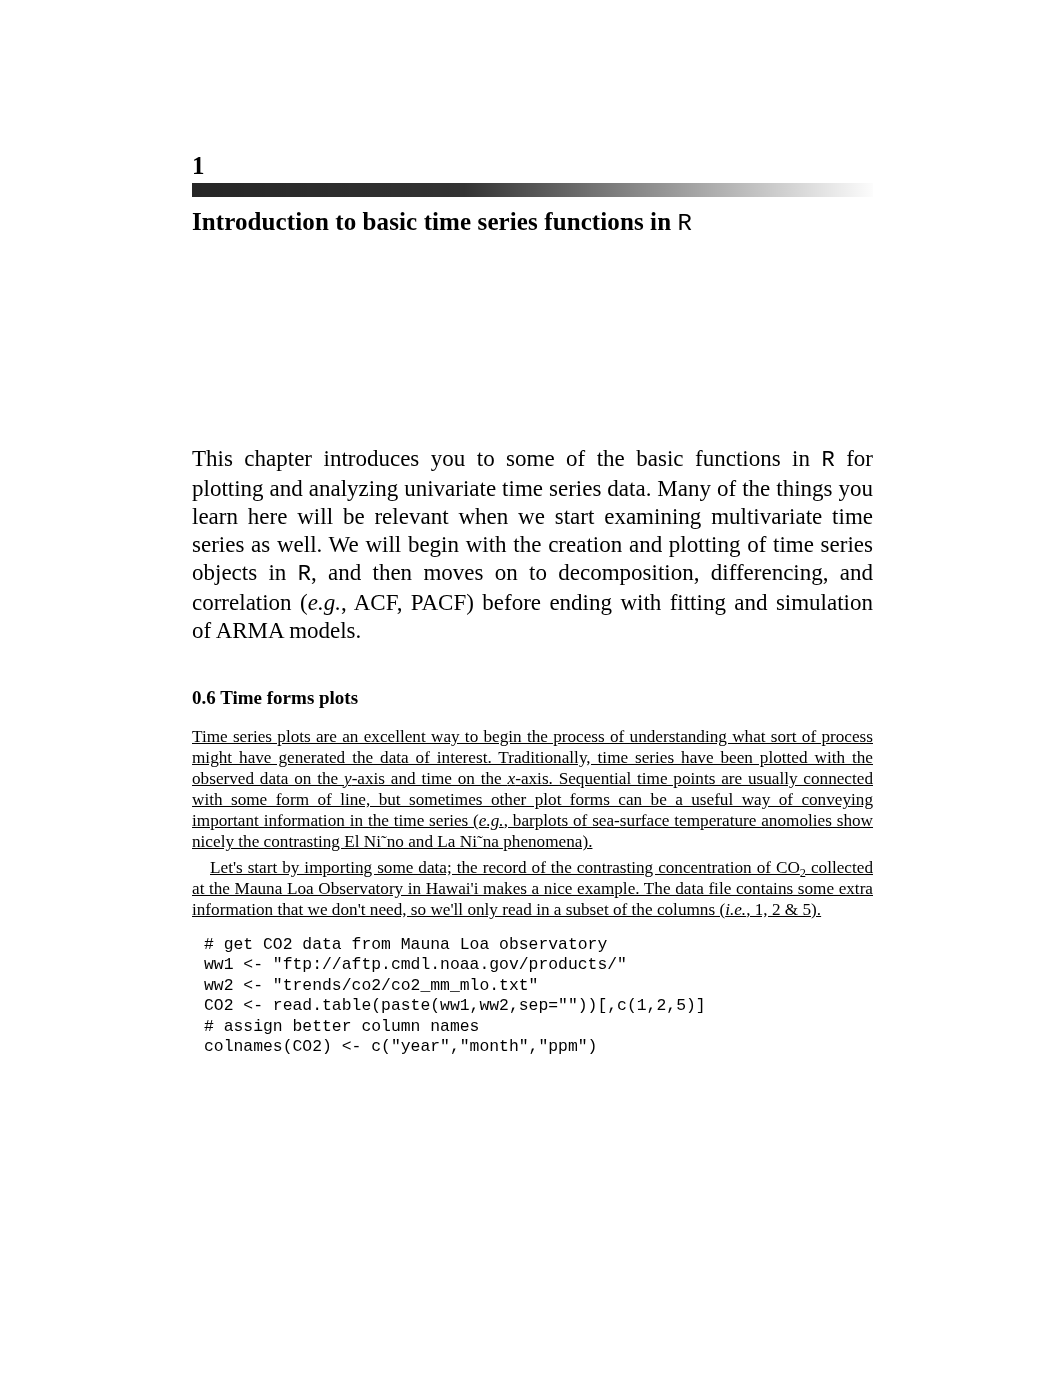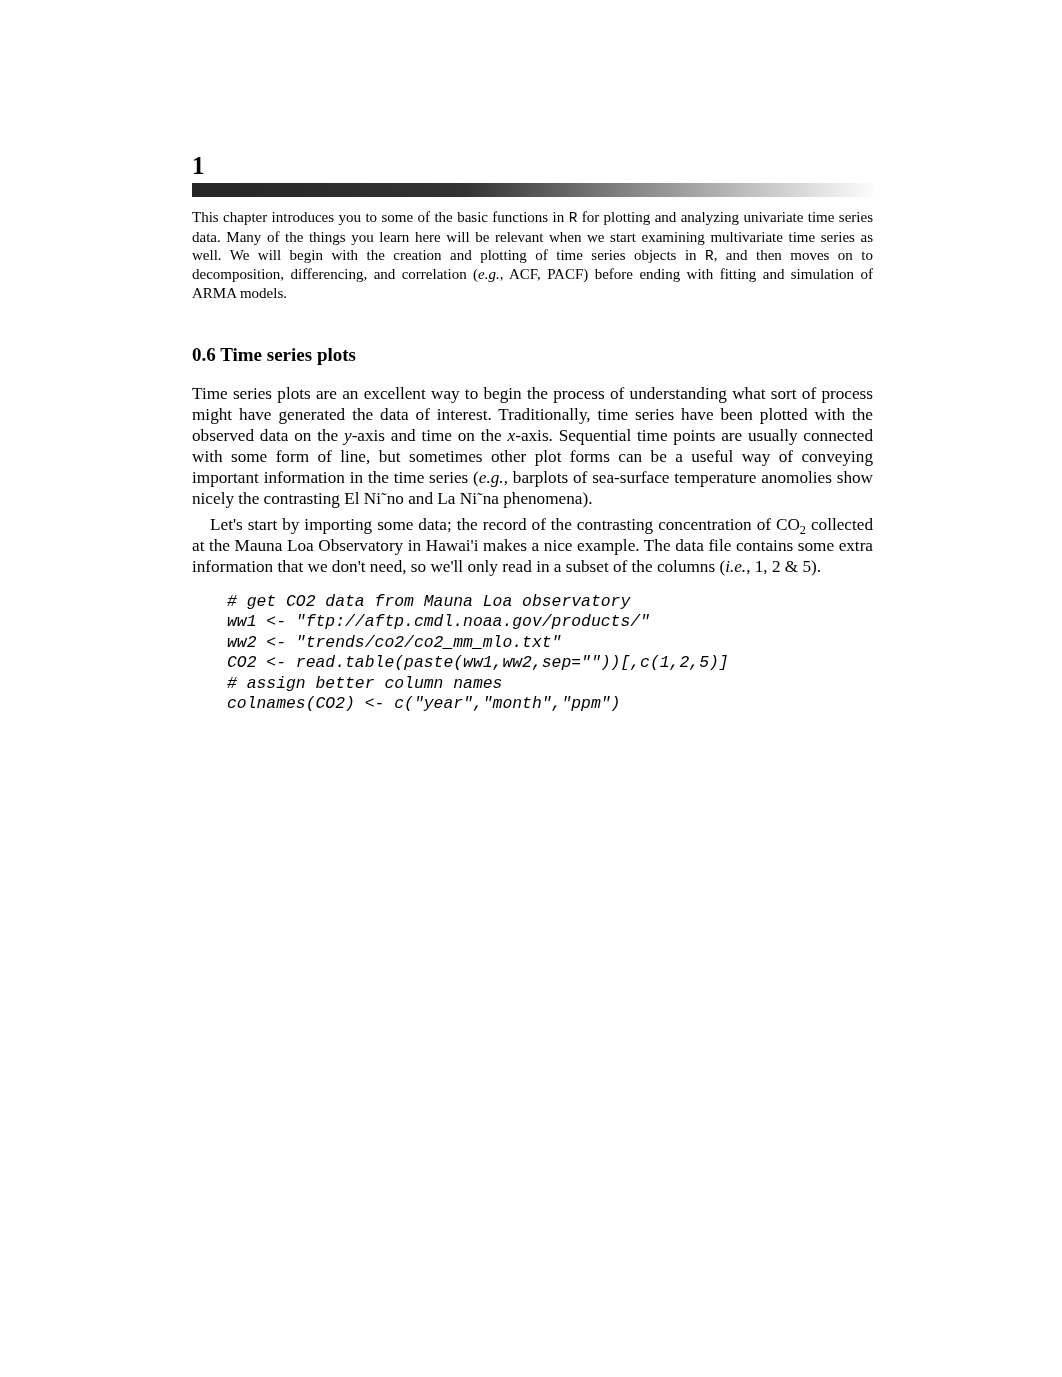--- a/index.html
+++ b/index.html
@@ -34,73 +34,76 @@
       font-weight: bold;
       margin-bottom: 208px;
       letter-spacing: 0.1px;
     }
     .tt {
       font-family: "Courier New", Courier, monospace;
       font-weight: normal;
       font-size: 0.96em;
     }
     .intro-para {
-      font-size: 15px;
+      font-size: 23px;
       line-height: 1.22;
       text-align: justify;
       margin-bottom: 42px;
     }
     .section-title {
       font-size: 19px;
       font-weight: bold;
       margin-bottom: 18px;
     }
     .body-para {
       font-size: 17.2px;
       line-height: 1.22;
       text-align: justify;
       margin-bottom: 5px;
+      text-decoration: underline;
     }
     .body-para.indented {
       text-indent: 18px;
     }
     .em {
       font-style: italic;
     }
     sub {
       font-size: 0.72em;
       vertical-align: sub;
       line-height: 0;
     }
     .codeblock {
       font-family: "Courier New", Courier, monospace;
-      font-style: italic;
       font-size: 16.4px;
       line-height: 1.25;
       white-space: pre;
       margin-top: 14px;
-      margin-left: 35px;
+      margin-left: 12px;
     }
   </style>
 </head>
 <body>
 
 <div class="page">
 
   <div class="chapter-num">1</div>
   <div class="rule"></div>
 
+  <div class="chapter-title">
+    <span>Introduction to basic time series functions in </span><span class="tt">R</span>
+  </div>
 
   <p class="intro-para">
     <span>This chapter introduces you to some of the basic functions in </span><span class="tt">R</span><span> for plotting and analyzing univariate time series data. Many of the things you learn here will be relevant when we start examining multivariate time series as well. We will begin with the creation and plotting of time series objects in </span><span class="tt">R</span><span>, and then moves on to decomposition, differencing, and correlation (</span><span class="em">e.g.</span><span>, ACF, PACF) before ending with fitting and simulation of ARMA models.</span>
   </p>
 
   <div class="section-title">
     <span>0.6</span>
-    <span>Time series plots</span>
+    <span>Time forms plots</span>
   </div>
 
   <p class="body-para">
     <span>Time series plots are an excellent way to begin the process of understanding what sort of process might have generated the data of interest. Traditionally, time series have been plotted with the observed data on the </span><span class="em">y</span><span>-axis and time on the </span><span class="em">x</span><span>-axis. Sequential time points are usually connected with some form of line, but sometimes other plot forms can be a useful way of conveying important information in the time series (</span><span class="em">e.g.</span><span>, barplots of sea-surface temperature anomolies show nicely the contrasting El Ni˜no and La Ni˜na phenomena).</span>
   </p>
 
   <p class="body-para indented">
     <span>Let's start by importing some data; the record of the contrasting concentration of CO</span><sub>2</sub><span> collected at the Mauna Loa Observatory in Hawai'i makes a nice example. The data file contains some extra information that we don't need, so we'll only read in a subset of the columns (</span><span class="em">i.e.</span><span>, 1, 2 &amp; 5).</span>
   </p>
 

